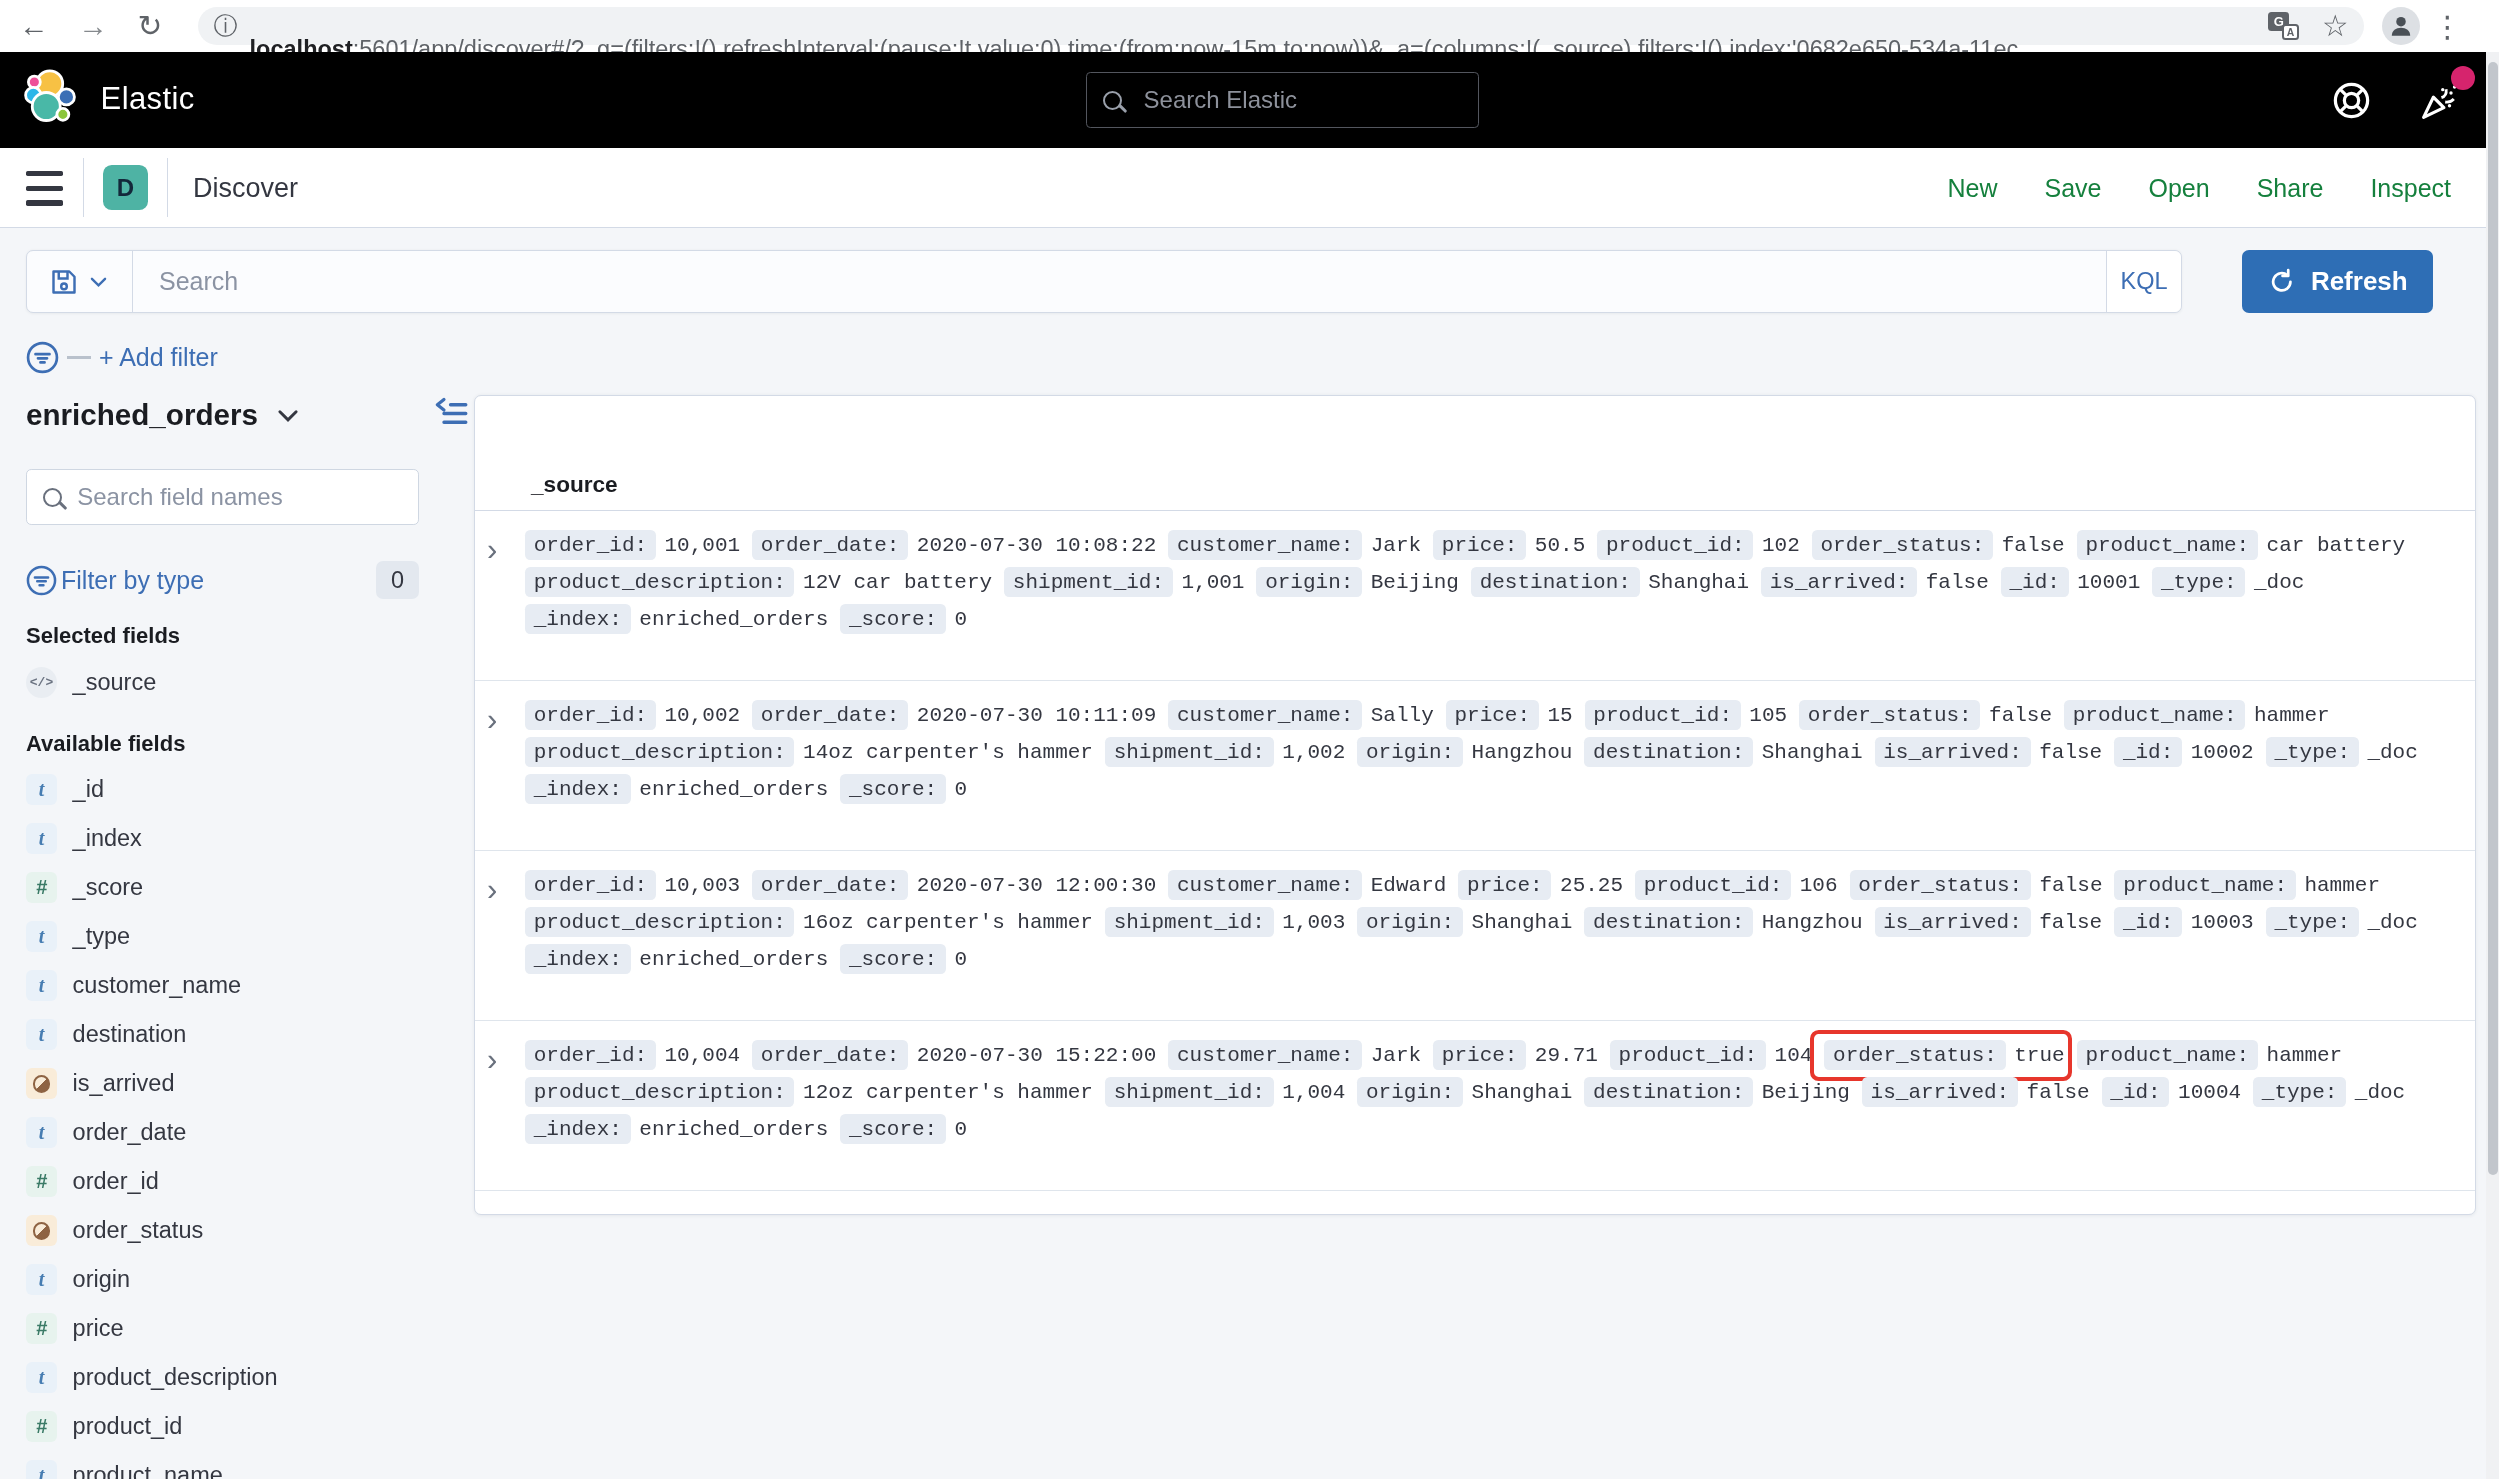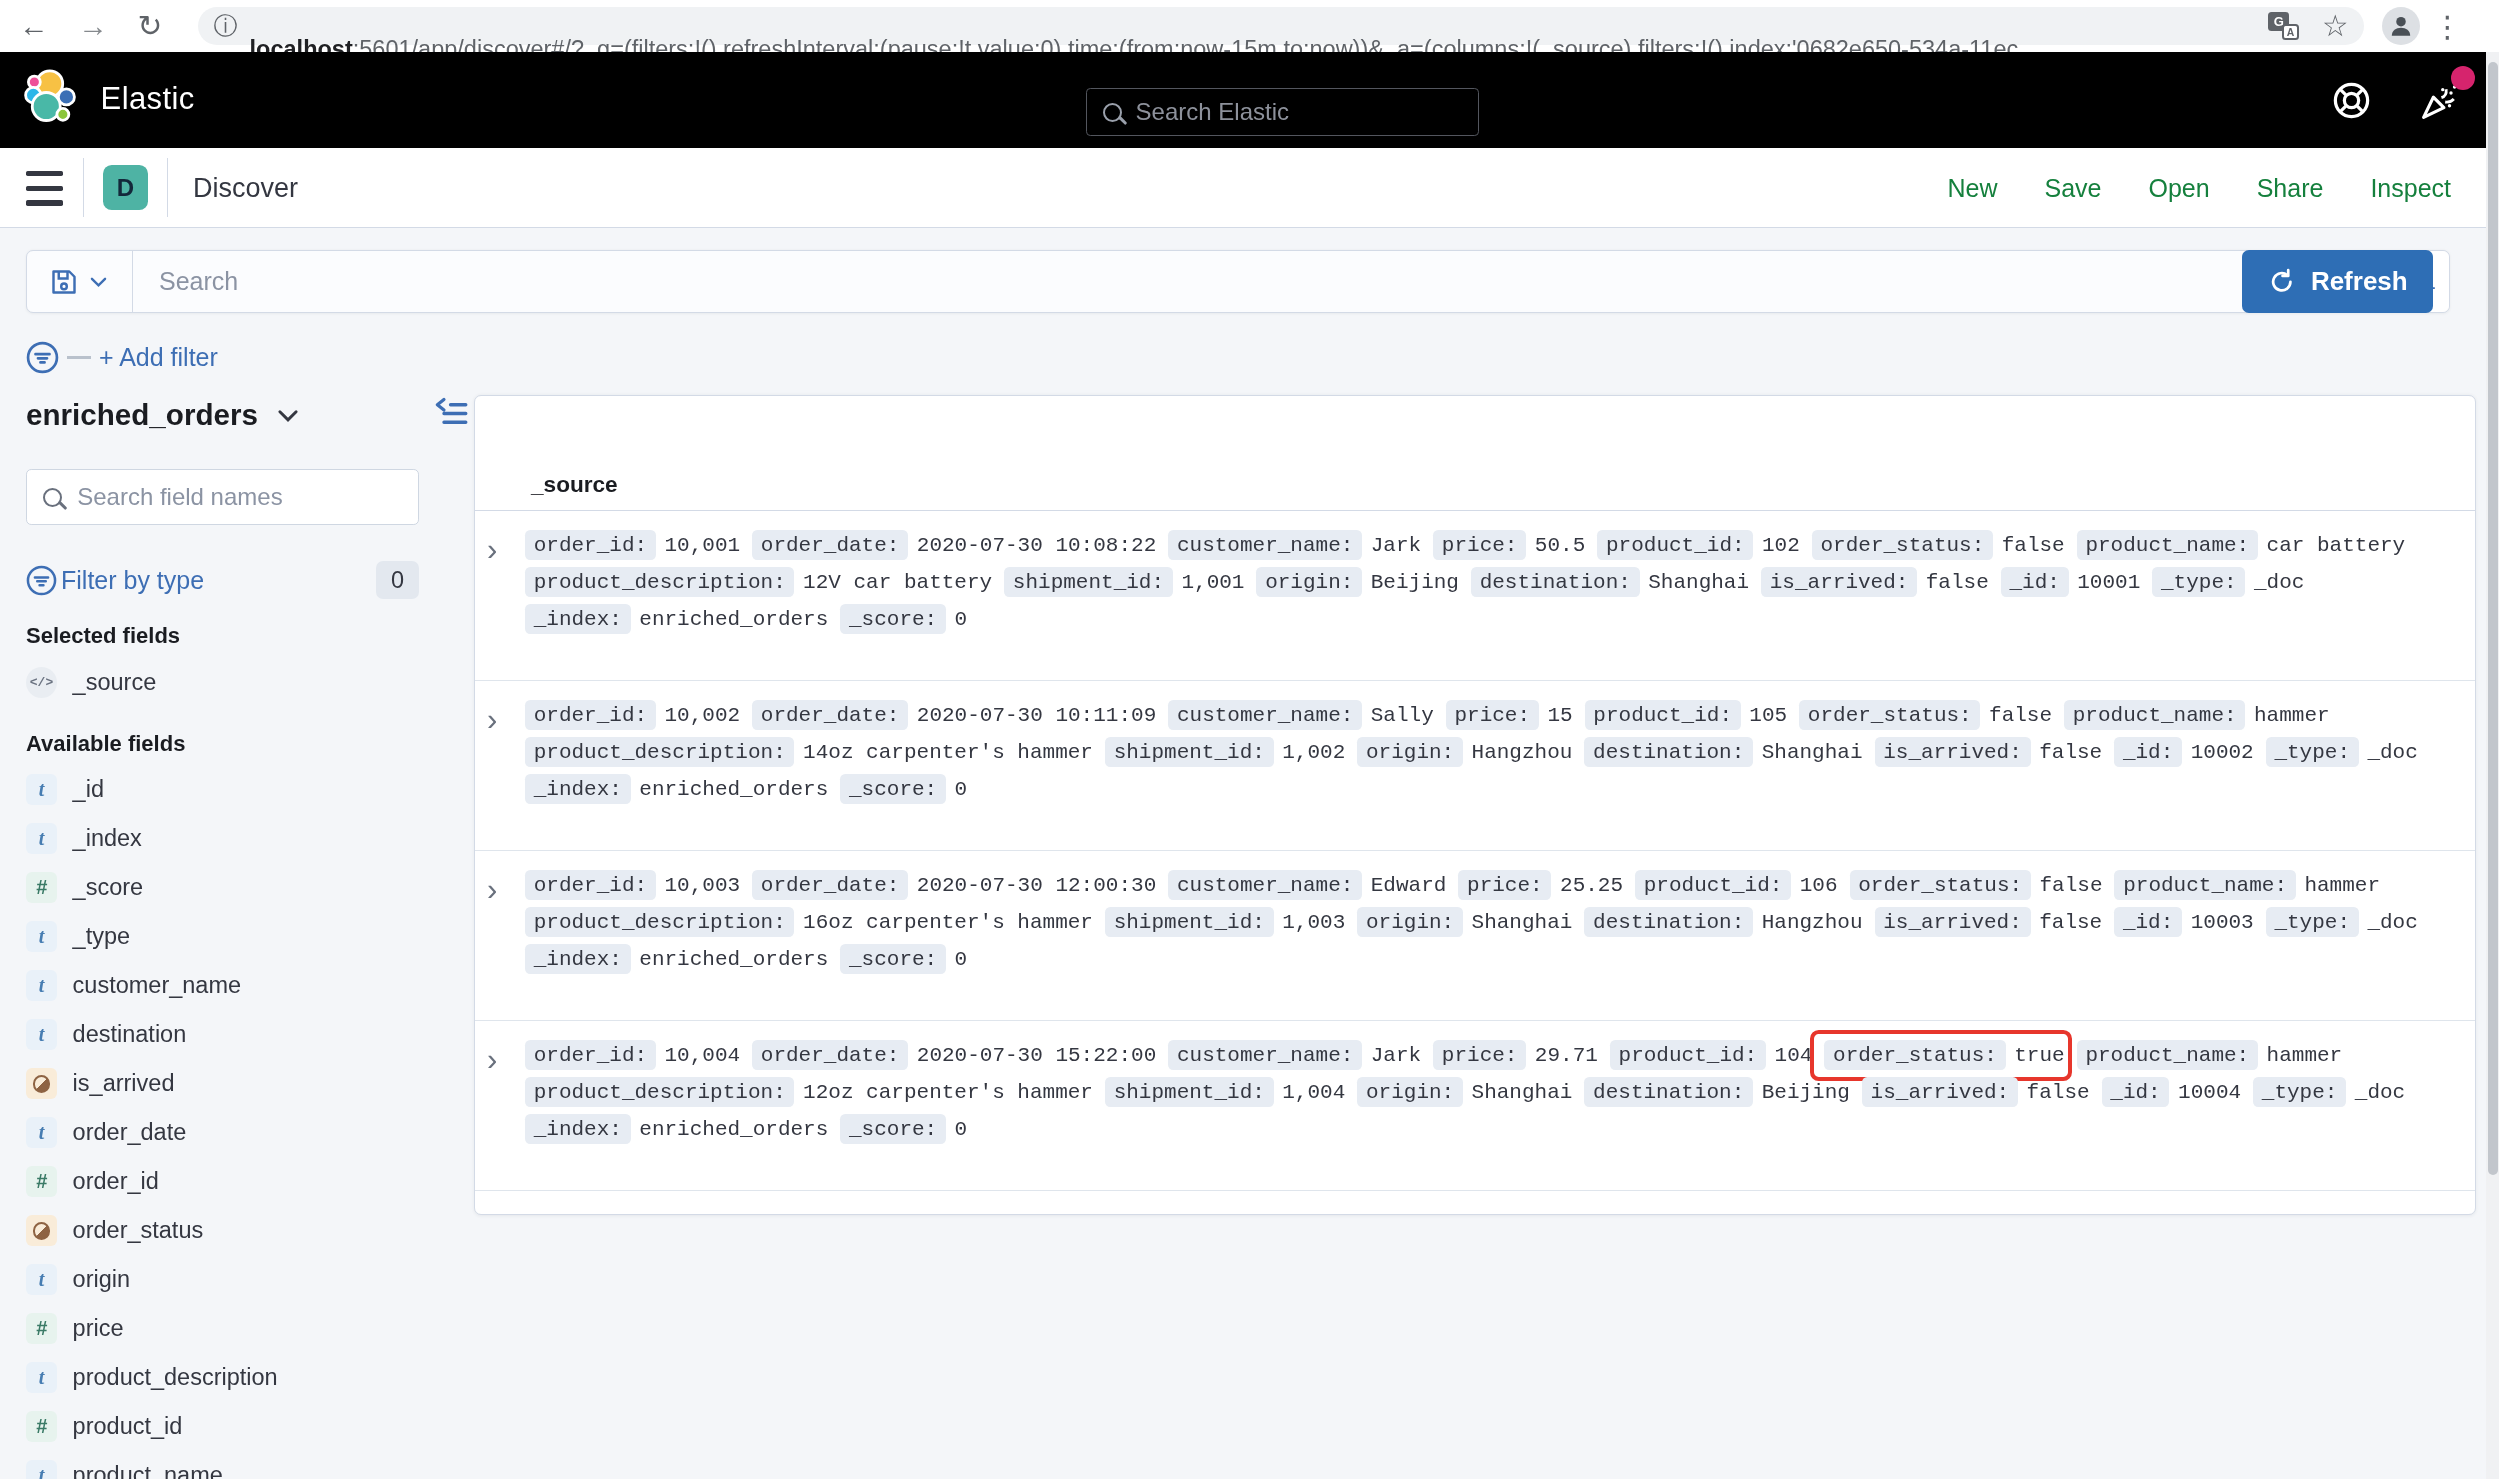--- a/index.html
+++ b/index.html
@@ -30,23 +30,23 @@
   .translate-icon .tfront { position:absolute; right:0; bottom:0; width:17.4px; height:16.5px; background:#fff; border:2.2px solid #5f6368; border-radius:3.5px; color:#5f6368; font-size:10.4px; font-weight:700; text-align:center; line-height:13px; }
   .star-glyph { font-size:29.6px; }
   .avatar-circle { position:absolute; right:80px; top:7px; width:38px; height:38px; border-radius:50%; background:#dde0e4; display:flex; align-items:center; justify-content:center; }
   .overflow-dots { position:absolute; right:38px; top:10.4px; font-size:29.6px; color:#5f6368; letter-spacing:0; }
 
   
   .app-header { position:absolute; left:0; top:52px; width:2500px; height:96px; background:#000000; }
   .brand { position:absolute; left:22.6px; top:15.6px; display:flex; align-items:center; gap:21px; }
   .brand-name { color:#ffffff; font-size:31px; letter-spacing:0.4px; }
   .global-search {
-    position:absolute; left:1086px; top:20px; width:393px; height:48px;
-    border:0.9px solid #53565e; border-radius:4.3px; display:flex; align-items:center; gap:14px;
-    padding:0 15.6px; color:#8d919b;margin-top:16px;
+    position:absolute; left:1086px; top:20px; width:393px; height:56px;
+    border:0.9px solid #53565e; border-radius:4.3px; display:flex; align-items:center; gap:22px;
+    padding:0 15.6px; color:#8d919b;
   }
   .global-search .mag { color:#9aa0ab; }
   .global-search-text { font-size:24px; }
   .header-icons { position:absolute; right:37px; top:0; height:96px; display:flex; align-items:center; gap:45px; }
   .party-wrap { position:relative; }
   .pink-dot { position:absolute; right:-12px; top:-12px; width:24px; height:24px; border-radius:50%; background:#d6246d; }
 
   
   .mag { width:19px; height:19px; border:2.6px solid currentColor; border-radius:50%; position:relative; display:inline-block; flex:none; }
   .mag::after { content:''; position:absolute; width:9.6px; height:2.6px; background:currentColor; transform:rotate(45deg); right:-7.8px; bottom:-1.7px; border-radius:1.7px; }
@@ -56,21 +56,21 @@
   .hamburger { position:absolute; left:26px; top:22.6px; width:37px; height:35px; display:flex; flex-direction:column; justify-content:space-between; cursor:pointer; }
   .hamburger span { display:block; height:5.2px; background:#343741; border-radius:1.7px; }
   .nav-div { position:absolute; top:10.4px; width:0.9px; height:59px; background:#d3dae6; }
   .app-badge { position:absolute; left:103px; top:17.4px; width:45px; height:45px; background:#4eb3a4; border-radius:8.7px; color:#13283a; font-weight:700; font-size:24px; display:flex; align-items:center; justify-content:center; }
   .nav-title { position:absolute; left:193px; top:0; height:80px; display:flex; align-items:center; font-size:27px; color:#343741; }
   .nav-actions { position:absolute; right:49px; top:0; height:80px; display:flex; align-items:center; gap:47px; }
   .nav-action { font-size:25px; color:#15803d; cursor:pointer; }
 
   
   .query-bar {
-    position:absolute; left:26px; top:250px; width:2424px; height:63px;
+    position:absolute; left:26px; top:250px; width:2156px; height:63px;
     background:#fbfcfe; border:0.9px solid #d3dae6; border-radius:7px;
     display:flex; align-items:center; box-shadow:0 0.9px 2.6px rgba(33,43,54,.06);
   }
   .saved-query-seg { width:106px; height:100%; display:flex; align-items:center; justify-content:center; gap:10.4px; border-right:0.9px solid #d3dae6; cursor:pointer; }
   .query-input { flex:1; padding-left:26px; font-size:25px; color:#8b93a3; }
   .kql-seg { width:75px; height:100%; border-left:0.9px solid #d3dae6; background:#fff; border-radius:0 7px 7px 0; display:flex; align-items:center; justify-content:center; font-size:23.5px; color:#3d6eb4; cursor:pointer; }
   .refresh-btn {
     position:absolute; left:2242px; top:250px; width:191px; height:63px;
     background:#2e6eb5; border:none; border-radius:7px; color:#fff;
     display:flex; align-items:center; justify-content:center; gap:14px;

